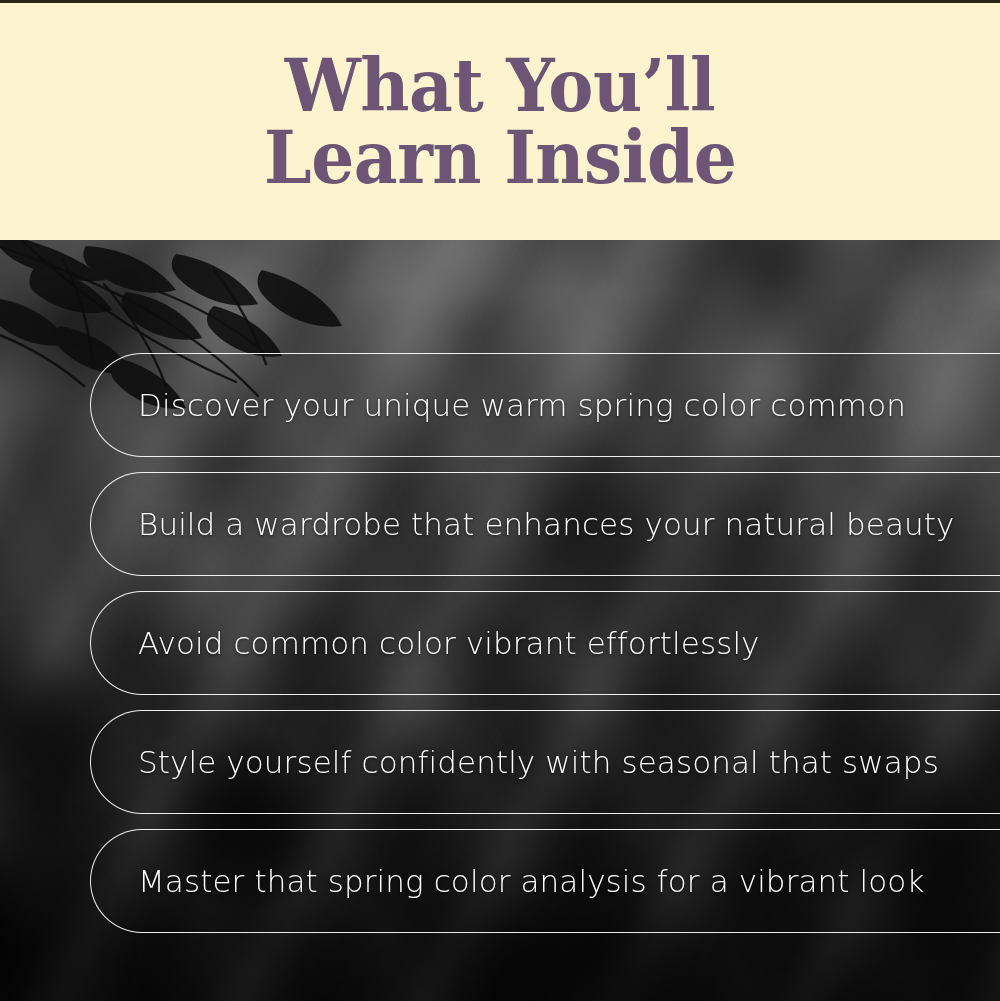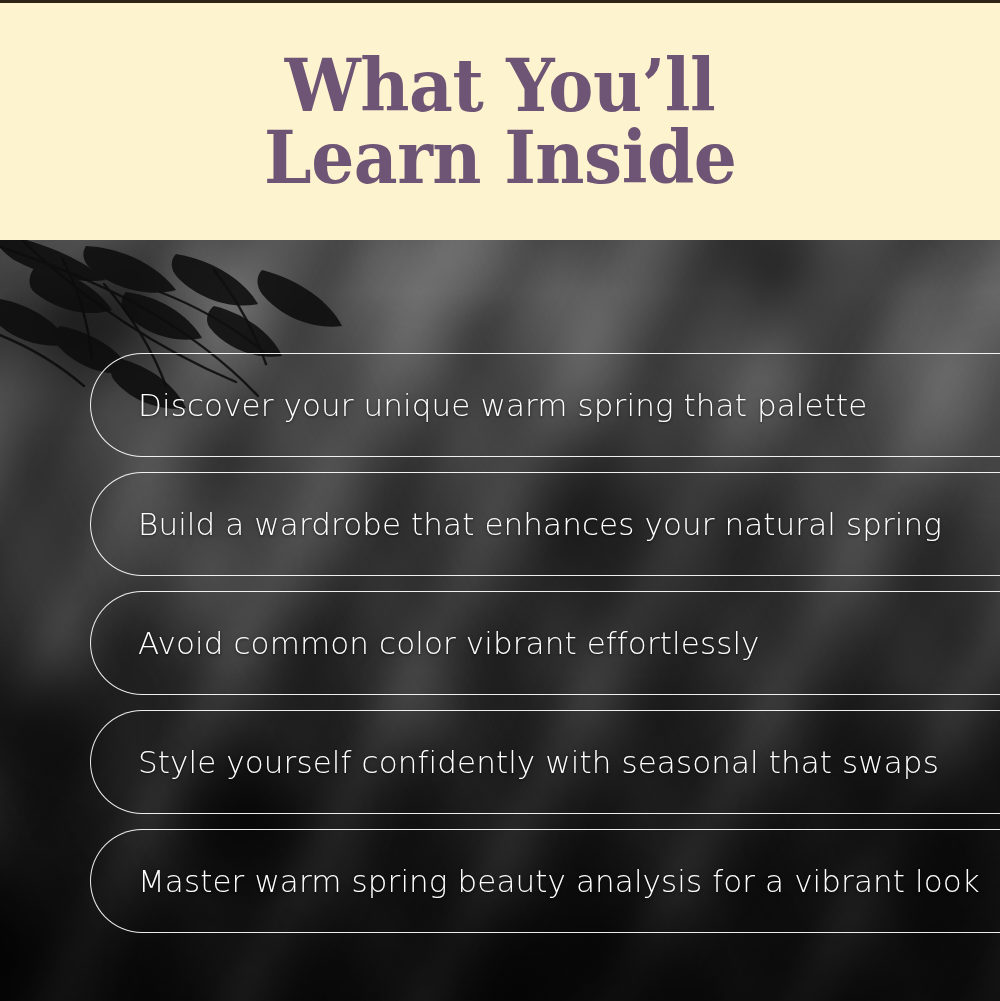--- a/index.html
+++ b/index.html
@@ -202,29 +202,29 @@
         <path d="M-8,92 C24,104 56,122 84,146"></path>
         <path d="M214,30 C236,58 254,90 266,124"></path>
       </g>
     </svg>
 
     <div class="layer vignette"></div>
   </div>
 
   <div class="pill-list">
     <div class="pill">
-      <span class="pill-label">Discover your unique warm spring that palette</span>
-    </div>
-    <div class="pill">
-      <span class="pill-label">Build a wardrobe that enhances your natural spring</span>
+      <span class="pill-label">Discover your unique warm spring color common</span>
+    </div>
+    <div class="pill">
+      <span class="pill-label">Build a wardrobe that enhances your natural beauty</span>
     </div>
     <div class="pill">
       <span class="pill-label">Avoid common color vibrant effortlessly</span>
     </div>
     <div class="pill">
       <span class="pill-label">Style yourself confidently with seasonal that swaps</span>
     </div>
     <div class="pill">
-      <span class="pill-label">Master warm spring beauty analysis for a vibrant look</span>
+      <span class="pill-label">Master that spring color analysis for a vibrant look</span>
     </div>
   </div>
 
 </div>
 
 </body></html>

